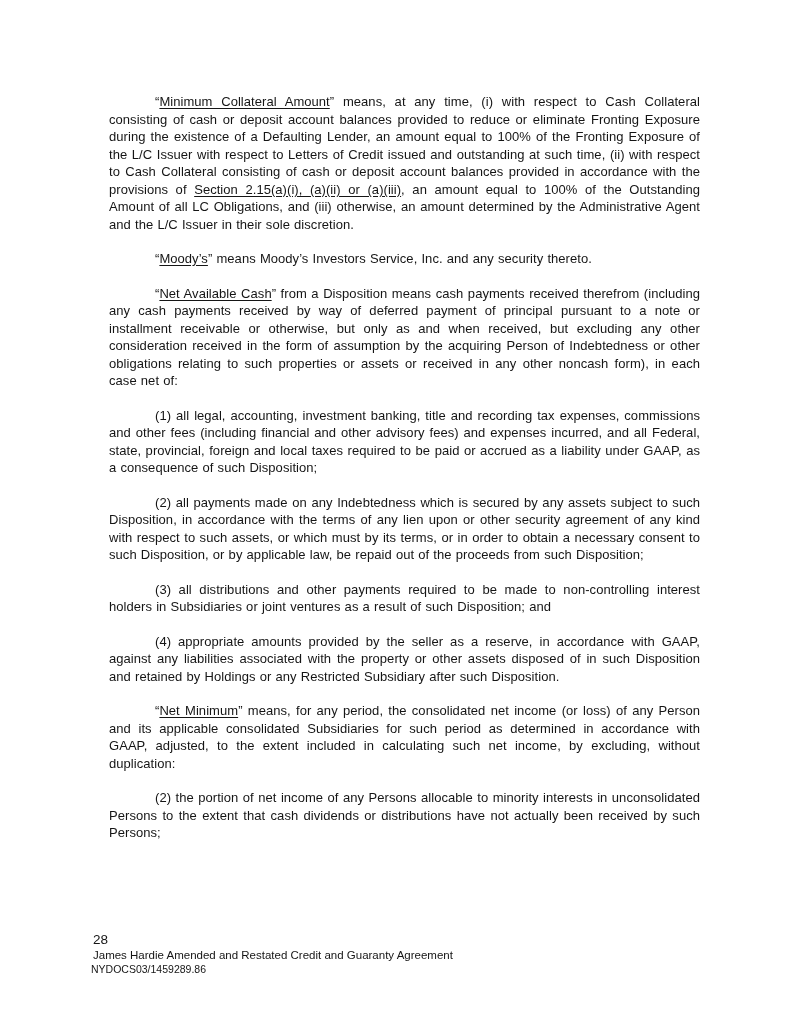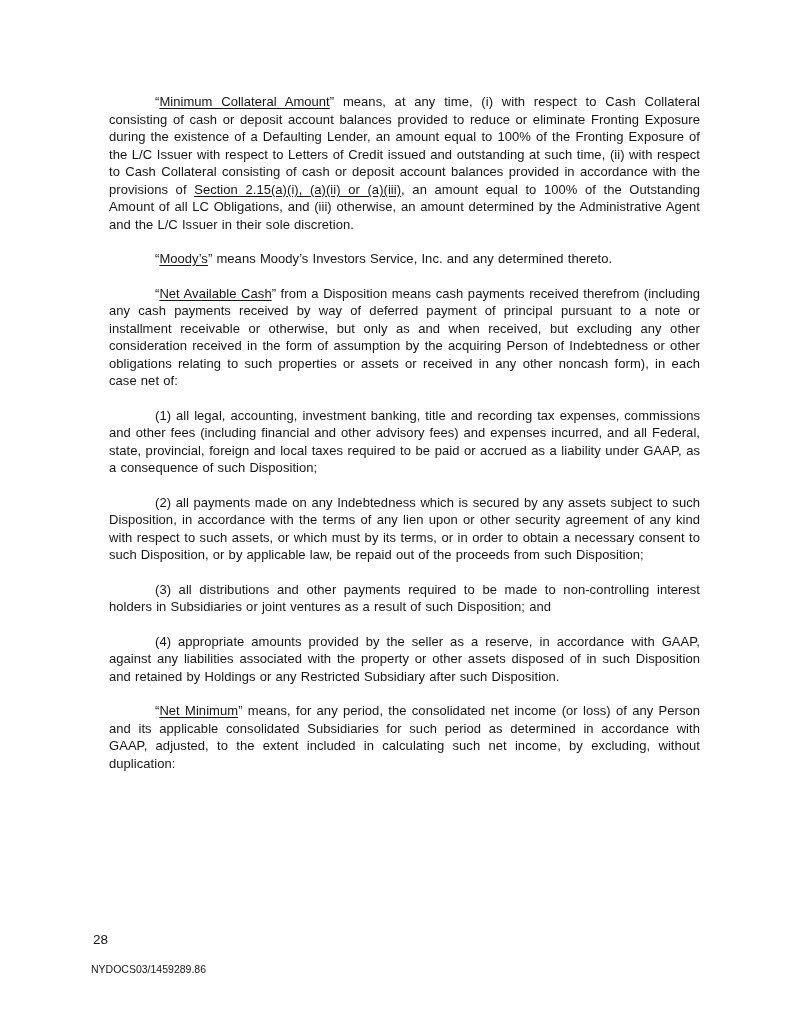--- a/index.html
+++ b/index.html
@@ -67,28 +67,30 @@
     color: #151515;
   }
 </style>
 </head>
 <body>
 
 <div class="sheet">
 
   <div class="doc-body">
       <p class="para"><span>“</span><span class="u">Minimum Collateral Amount</span><span>” means, at any time, (i) with respect to Cash Collateral consisting of cash or deposit account balances provided to reduce or eliminate Fronting Exposure during the existence of a Defaulting Lender, an amount equal to 100% of the Fronting Exposure of the L/C Issuer with respect to Letters of Credit issued and outstanding at such time, (ii) with respect to Cash Collateral consisting of cash or deposit account balances provided in accordance with the provisions of </span><span class="u">Section 2.15(a)(i), (a)(ii) or (a)(iii)</span><span>, an amount equal to 100% of the Outstanding Amount of all LC Obligations, and (iii) otherwise, an amount determined by the Administrative Agent and the L/C Issuer in their sole discretion.</span></p>
-      <p class="para"><span>“</span><span class="u">Moody’s</span><span>” means Moody’s Investors Service, Inc. and any determined thereto.</span></p>
+      <p class="para"><span>“</span><span class="u">Moody’s</span><span>” means Moody’s Investors Service, Inc. and any security thereto.</span></p>
       <p class="para"><span>“</span><span class="u">Net Available Cash</span><span>” from a Disposition means cash payments received therefrom (including any cash payments received by way of deferred payment of principal pursuant to a note or installment receivable or otherwise, but only as and when received, but excluding any other consideration received in the form of assumption by the acquiring Person of Indebtedness or other obligations relating to such properties or assets or received in any other noncash form), in each case net of:</span></p>
       <p class="para"><span>(1) all legal, accounting, investment banking, title and recording tax expenses, commissions and other fees (including financial and other advisory fees) and expenses incurred, and all Federal, state, provincial, foreign and local taxes required to be paid or accrued as a liability under GAAP, as a consequence of such Disposition;</span></p>
       <p class="para"><span>(2) all payments made on any Indebtedness which is secured by any assets subject to such Disposition, in accordance with the terms of any lien upon or other security agreement of any kind with respect to such assets, or which must by its terms, or in order to obtain a necessary consent to such Disposition, or by applicable law, be repaid out of the proceeds from such Disposition;</span></p>
       <p class="para"><span>(3) all distributions and other payments required to be made to non-controlling interest holders in Subsidiaries or joint ventures as a result of such Disposition; and</span></p>
       <p class="para"><span>(4) appropriate amounts provided by the seller as a reserve, in accordance with GAAP, against any liabilities associated with the property or other assets disposed of in such Disposition and retained by Holdings or any Restricted Subsidiary after such Disposition.</span></p>
       <p class="para"><span>“</span><span class="u">Net Minimum</span><span>” means, for any period, the consolidated net income (or loss) of any Person and its applicable consolidated Subsidiaries for such period as determined in accordance with GAAP, adjusted, to the extent included in calculating such net income, by excluding, without duplication:</span></p>
+      <p class="para"><span>(2) the portion of net income of any Persons allocable to minority interests in unconsolidated Persons to the extent that cash dividends or distributions have not actually been received by such Persons;</span></p>
     </div>
 
   <div class="footer">
     <div class="page-number">28</div>
+    <div class="footer-title">James Hardie Amended and Restated Credit and Guaranty Agreement</div>
   </div>
 
   <div class="doc-ref">NYDOCS03/1459289.86</div>
 
 </div>
 
 </body></html>

